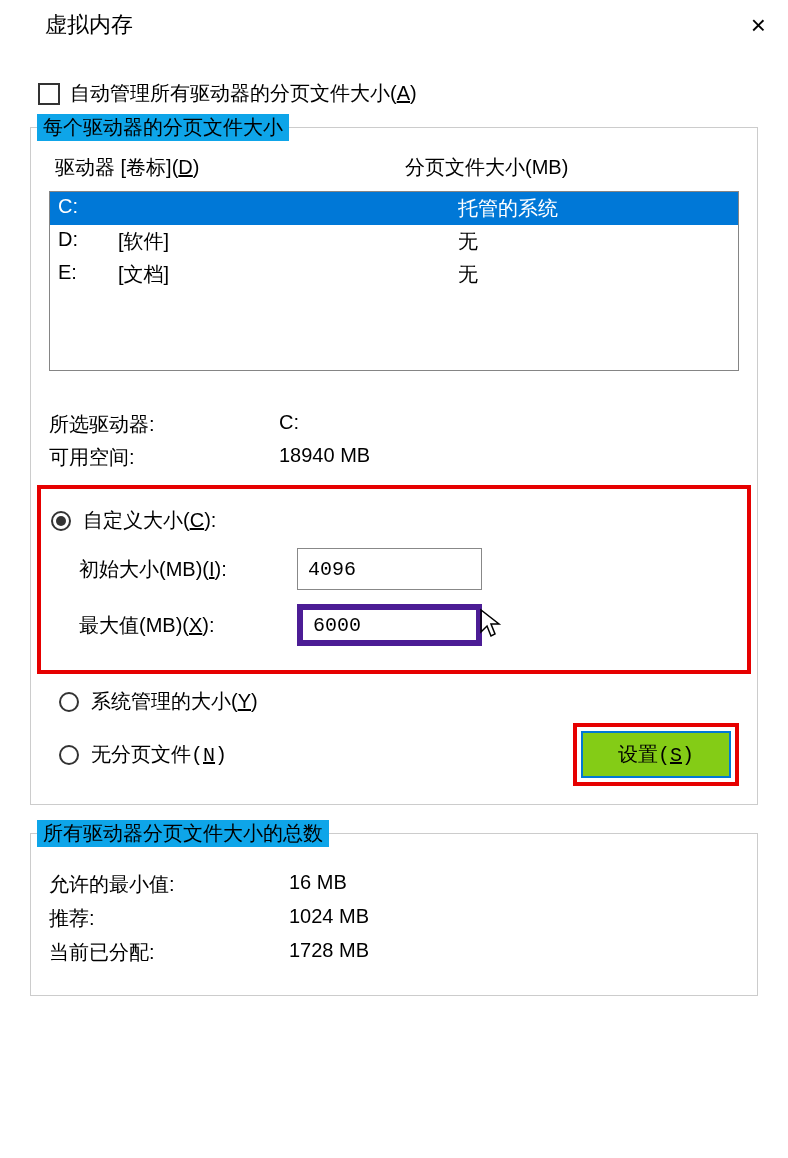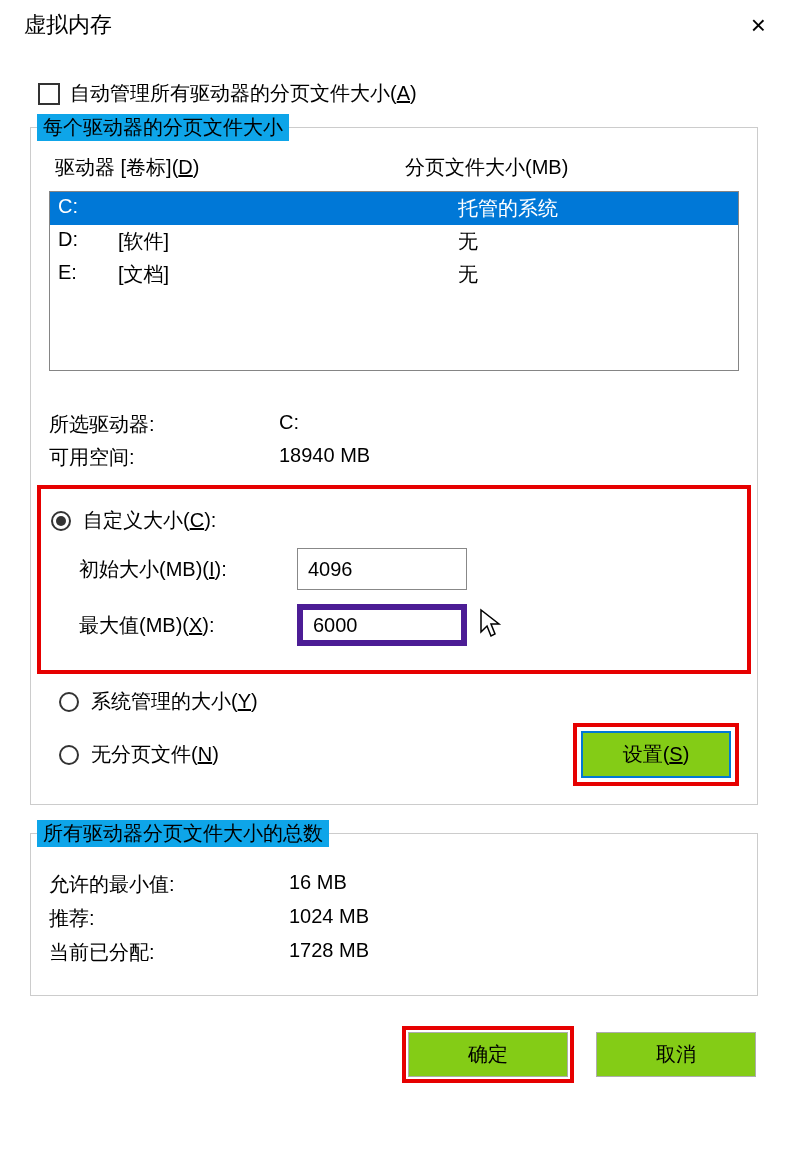--- a/index.html
+++ b/index.html
@@ -14,20 +14,21 @@
       color: #000;
       width: 788px;
       height: 1158px;
     }
     .title-bar {
       display: flex;
       justify-content: space-between;
       align-items: center;
       padding: 10px 14px 10px 24px;
       height: 50px;
+      margin-left: 21px;
     }
     .title-text {
       font-size: 22px;
     }
     .close-btn {
       font-size: 26px;
       font-weight: 300;
       cursor: pointer;
       padding: 0 8px;
     }
@@ -137,24 +138,24 @@
       align-items: center;
       margin: 14px 0 14px 28px;
       position: relative;
     }
     .size-label {
       width: 218px;
     }
     .size-input {
       border: 1px solid #888;
       padding: 6px 10px;
-      width: 170px;
+      width: 185px;
       height: 42px;
       font-size: 20px;
-      font-family: Liberation Sans, sans-serif;
+      font-family: Liberation Mono, monospace;
     }
     .size-input.focused {
       border: 6px solid #4c1d95;
     }
     .cursor-svg {
       position: absolute;
       left: 400px;
       top: 4px;
     }
     .set-button-wrap {
@@ -288,21 +289,21 @@
     </div>
 
     <div class="below-red">
       <div class="radio-row">
         <span class="radio"></span>
         <span>
           <span>系统管理的大小(</span><span class="underline">Y</span><span>)</span>
         </span>
       </div>
 
-      <div style="display:flex; align-items:center; justify-content:space-between;">
+      <div style="display:flex; align-items:center; justify-content:space-between;font-family:Liberation Mono, monospace;">
         <div class="radio-row">
           <span class="radio"></span>
           <span>
             <span>无分页文件(</span><span class="underline">N</span><span>)</span>
           </span>
         </div>
         <div class="set-button-wrap">
           <button class="btn">
             <span>设置(</span><span class="underline">S</span><span>)</span>
           </button>
@@ -320,20 +321,14 @@
     <div class="totals-row">
       <span class="totals-label">推荐:</span>
       <span>1024 MB</span>
     </div>
     <div class="totals-row">
       <span class="totals-label">当前已分配:</span>
       <span>1728 MB</span>
     </div>
   </div>
 
-  <div class="bottom-buttons">
-    <div class="ok-wrap">
-      <button class="btn plain" style="min-width:160px;">确定</button>
-    </div>
-    <button class="btn plain" style="min-width:160px; align-self:center;">取消</button>
-  </div>
 
 </div>
 
 </body></html>

